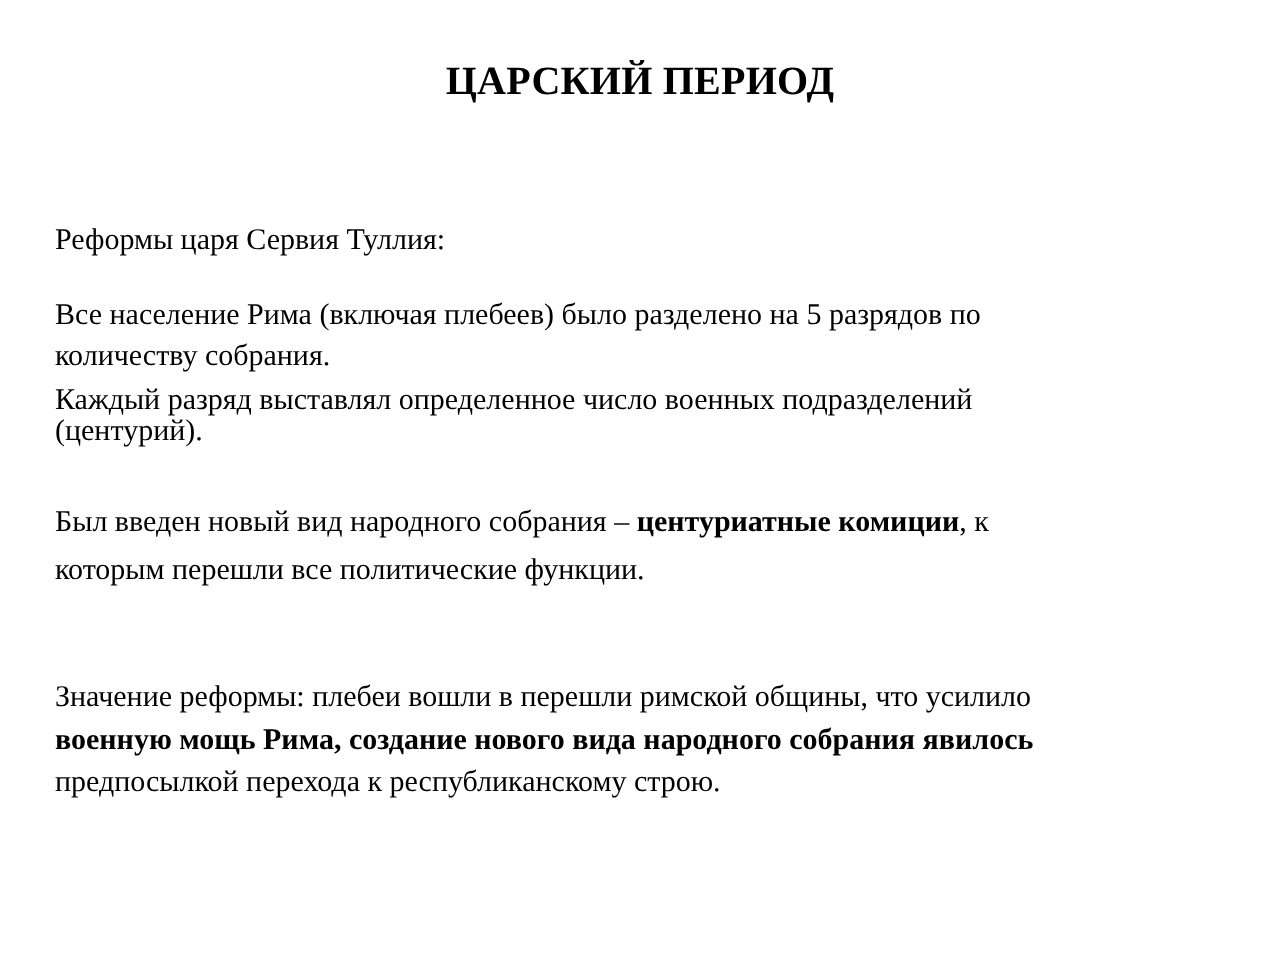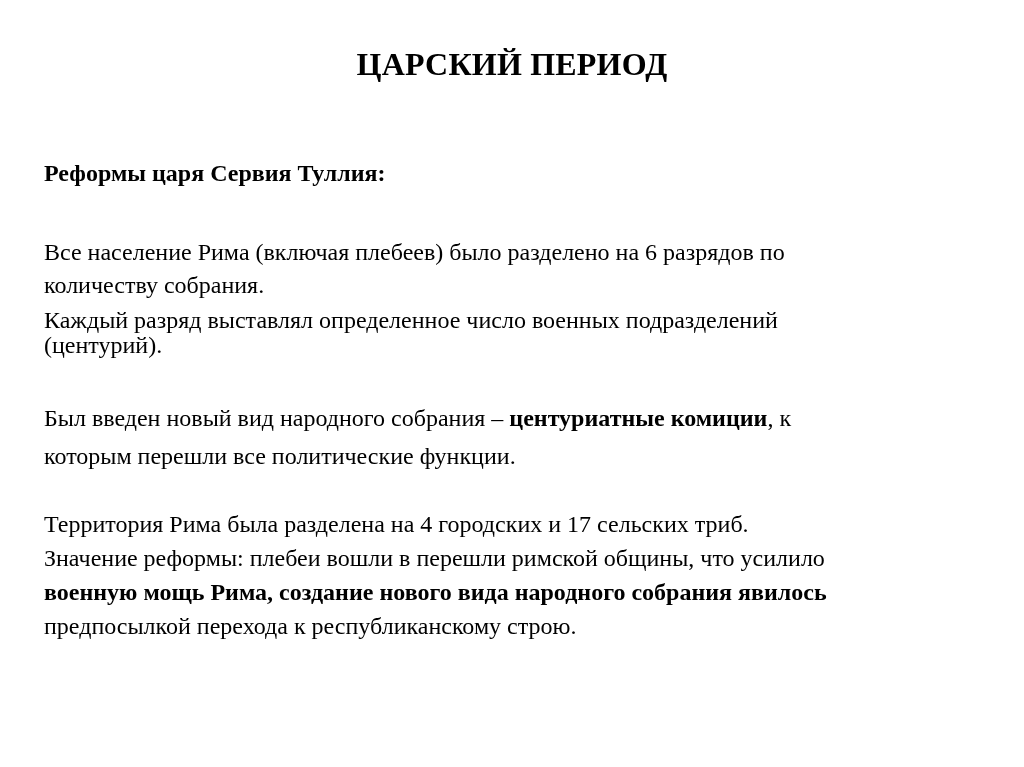--- a/index.html
+++ b/index.html
@@ -28,22 +28,22 @@
       width: 1024px;
       text-align: center;
       font-weight: bold;
       font-size: 32px;
       line-height: 40px;
       letter-spacing: 0.2px;
     }
     .subtitle {
       position: absolute;
       left: 44px;
-      top: 157px;
-      font-weight: bold;
+      top: 176px;
+      font-weight: normal;
       font-size: 24px;
       line-height: 32px;
     }
     .line {
       position: absolute;
       left: 44px;
       font-size: 24px;
       line-height: 32px;
       white-space: nowrap;
     }
@@ -61,26 +61,25 @@
   </style>
 </head>
 <body>
 
 <div class="slide">
 
   <div class="title">ЦАРСКИЙ ПЕРИОД</div>
 
   <div class="subtitle">Реформы царя Сервия Туллия:</div>
 
-  <div class="line l1">Все население Рима (включая плебеев) было разделено на 6 разрядов по</div>
+  <div class="line l1">Все население Рима (включая плебеев) было разделено на 5 разрядов по</div>
   <div class="line l2">количеству собрания.</div>
   <div class="line l3">Каждый разряд выставлял определенное число военных подразделений</div>
   <div class="line l4">(центурий).</div>
 
   <div class="line l5"><span>Был введен новый вид народного собрания – </span><b>центуриатные комиции</b><span>, к</span></div>
   <div class="line l6">которым перешли все политические функции.</div>
 
-  <div class="line l7">Территория Рима была разделена на 4 городских и 17 сельских триб.</div>
   <div class="line l8">Значение реформы:  плебеи вошли в перешли римской общины, что усилило</div>
   <div class="line l9">военную мощь Рима, создание нового вида народного собрания явилось</div>
   <div class="line l10">предпосылкой перехода к республиканскому строю.</div>
 
 </div>
 
 </body></html>

